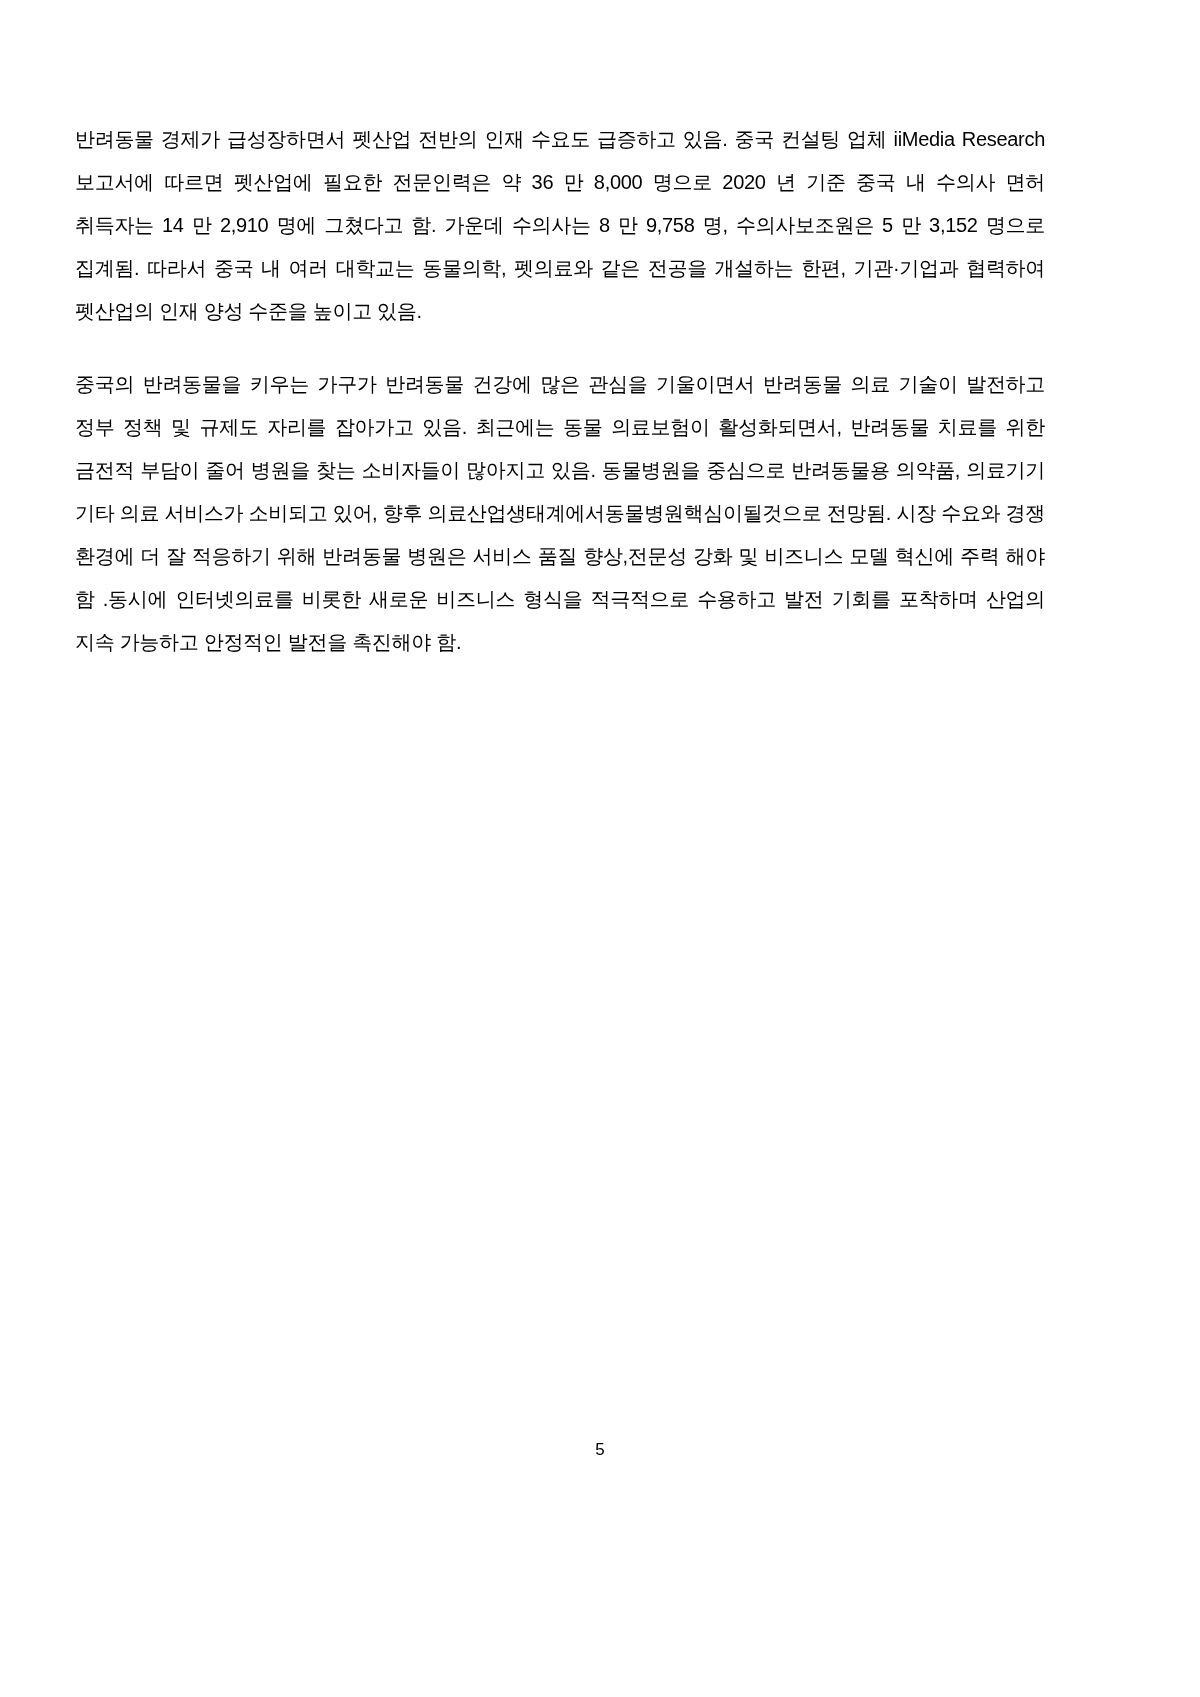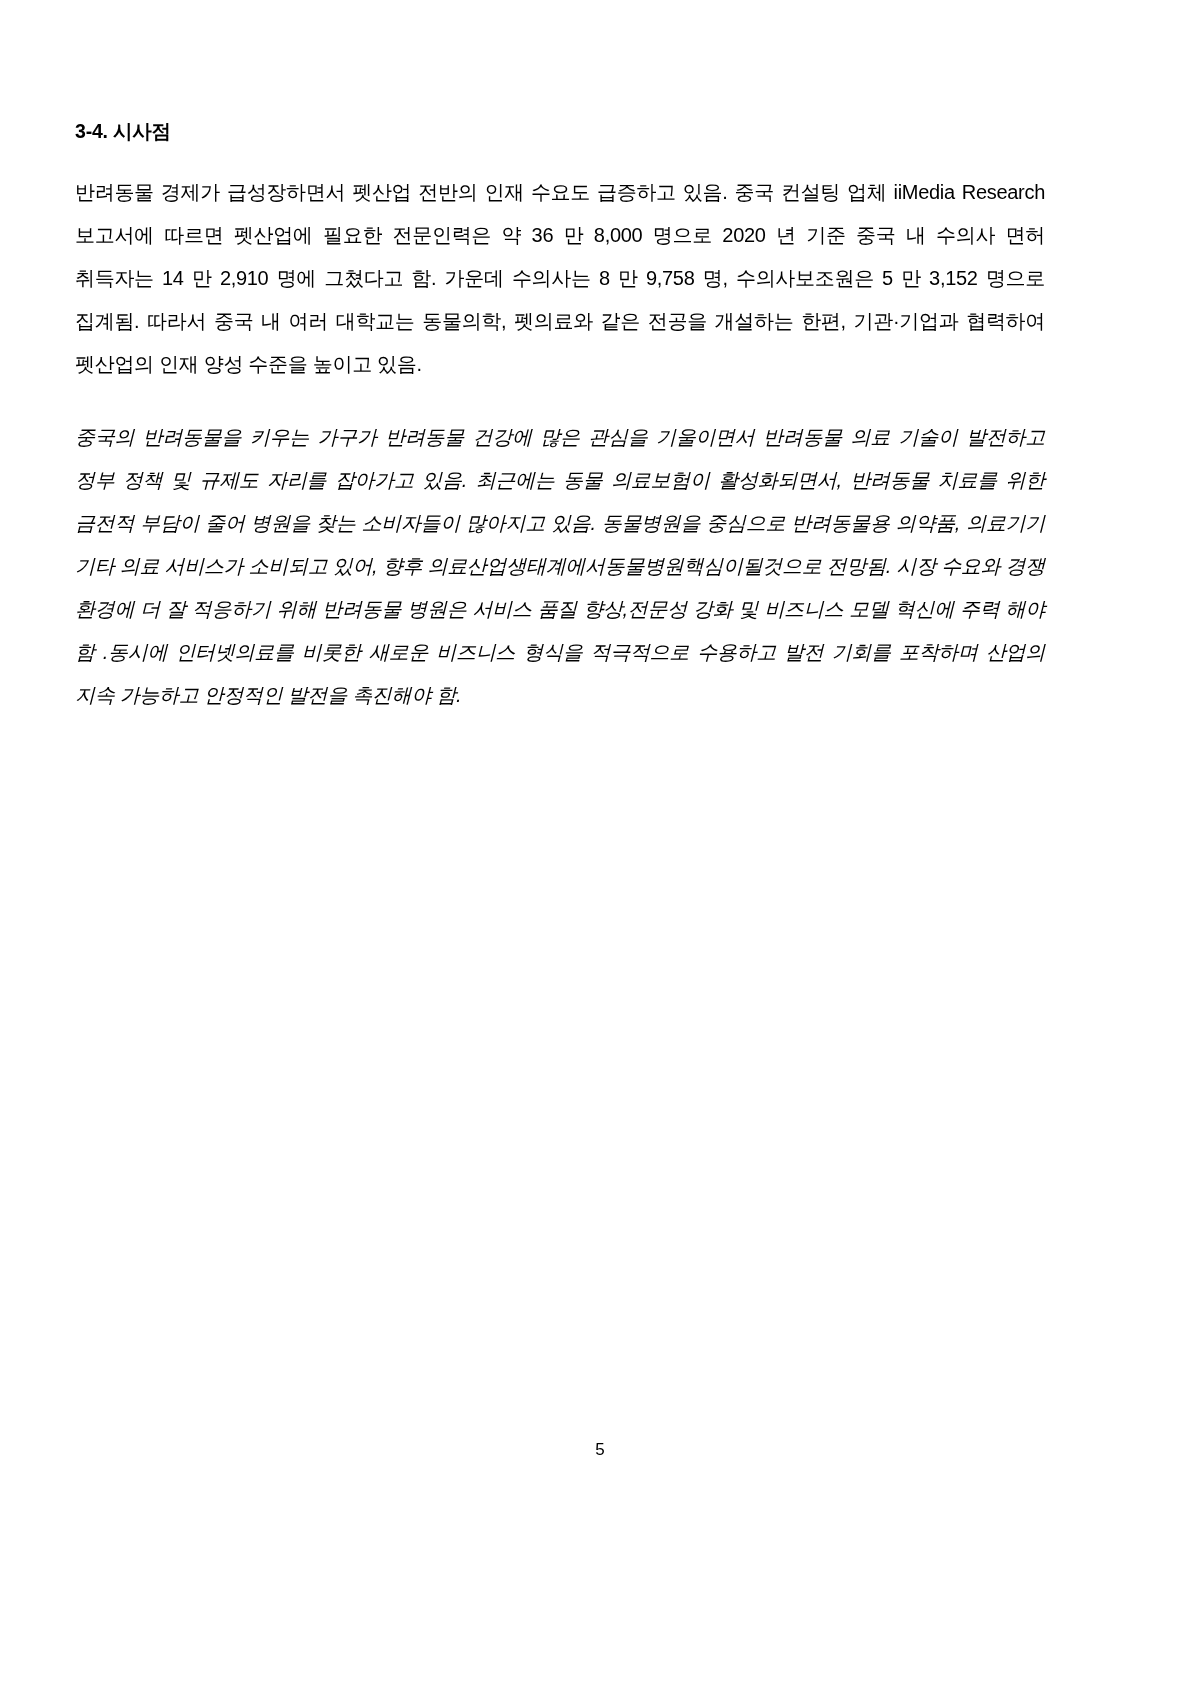--- a/index.html
+++ b/index.html
@@ -40,35 +40,33 @@
     font-size: 20px;
     line-height: 43px;
     text-align: justify;
     text-justify: inter-character;
     letter-spacing: -0.3px;
     margin: 0 0 30px 0;
     word-break: keep-all;
   }
   .para.last {
     margin-bottom: 0;
-    font-style: italic;
   }
   .page-number {
     position: absolute;
     left: 0;
     top: 1440px;
     width: 1200px;
     text-align: center;
     font-size: 17px;
     color: #000000;
   }
 </style>
 </head>
 <body>
 
 <div class="page">
   <div class="content">
-    <h2 class="section-title">3-4. 시사점</h2>
     <p class="para">반려동물 경제가 급성장하면서 펫산업 전반의 인재 수요도 급증하고 있음. 중국 컨설팅 업체 iiMedia Research 보고서에 따르면 펫산업에 필요한 전문인력은 약 36 만 8,000 명으로 2020 년 기준 중국 내 수의사 면허 취득자는 14 만 2,910 명에 그쳤다고 함. 가운데 수의사는 8 만 9,758 명, 수의사보조원은 5 만 3,152 명으로 집계됨. 따라서 중국 내 여러 대학교는 동물의학, 펫의료와 같은 전공을 개설하는 한편, 기관·기업과 협력하여 펫산업의 인재 양성 수준을 높이고 있음.</p>
     <p class="para last">중국의 반려동물을 키우는 가구가 반려동물 건강에 많은 관심을 기울이면서 반려동물 의료 기술이 발전하고 정부 정책 및 규제도 자리를 잡아가고 있음. 최근에는 동물 의료보험이 활성화되면서, 반려동물 치료를 위한 금전적 부담이 줄어 병원을 찾는 소비자들이 많아지고 있음. 동물병원을 중심으로 반려동물용 의약품, 의료기기 기타 의료 서비스가 소비되고 있어, 향후 의료산업생태계에서동물병원핵심이될것으로 전망됨. 시장 수요와 경쟁 환경에 더 잘 적응하기 위해 반려동물 병원은 서비스 품질 향상,전문성 강화 및 비즈니스 모델 혁신에 주력 해야 함 .동시에 인터넷의료를 비롯한 새로운 비즈니스 형식을 적극적으로 수용하고 발전 기회를 포착하며 산업의 지속 가능하고 안정적인 발전을 촉진해야 함.</p>
   </div>
   <div class="page-number">5</div>
 </div>
 
 </body></html>

